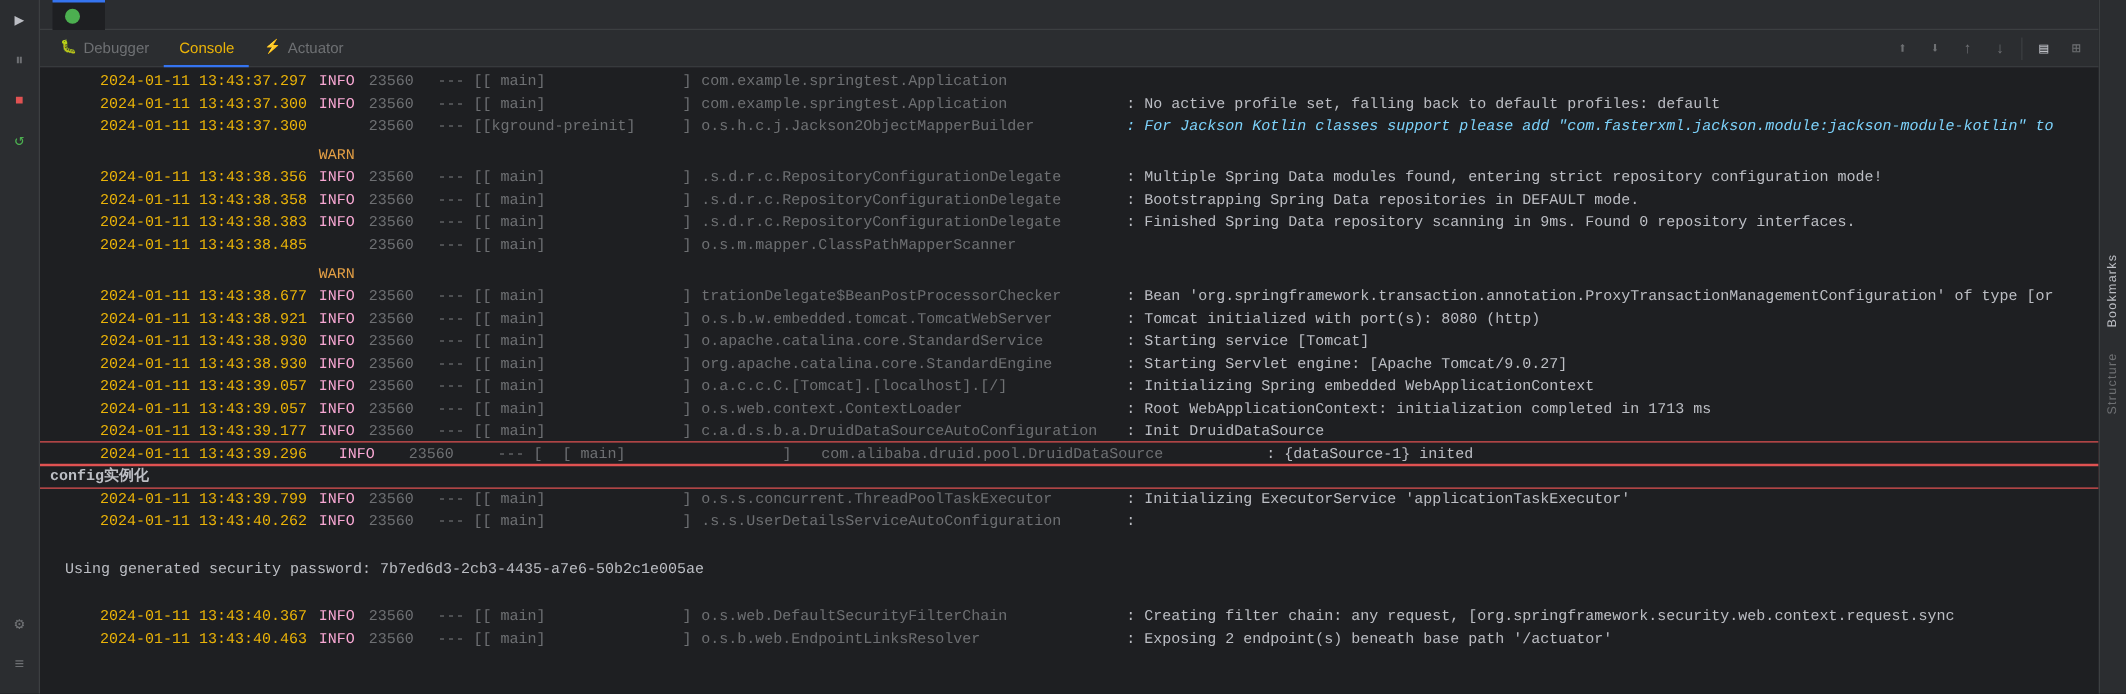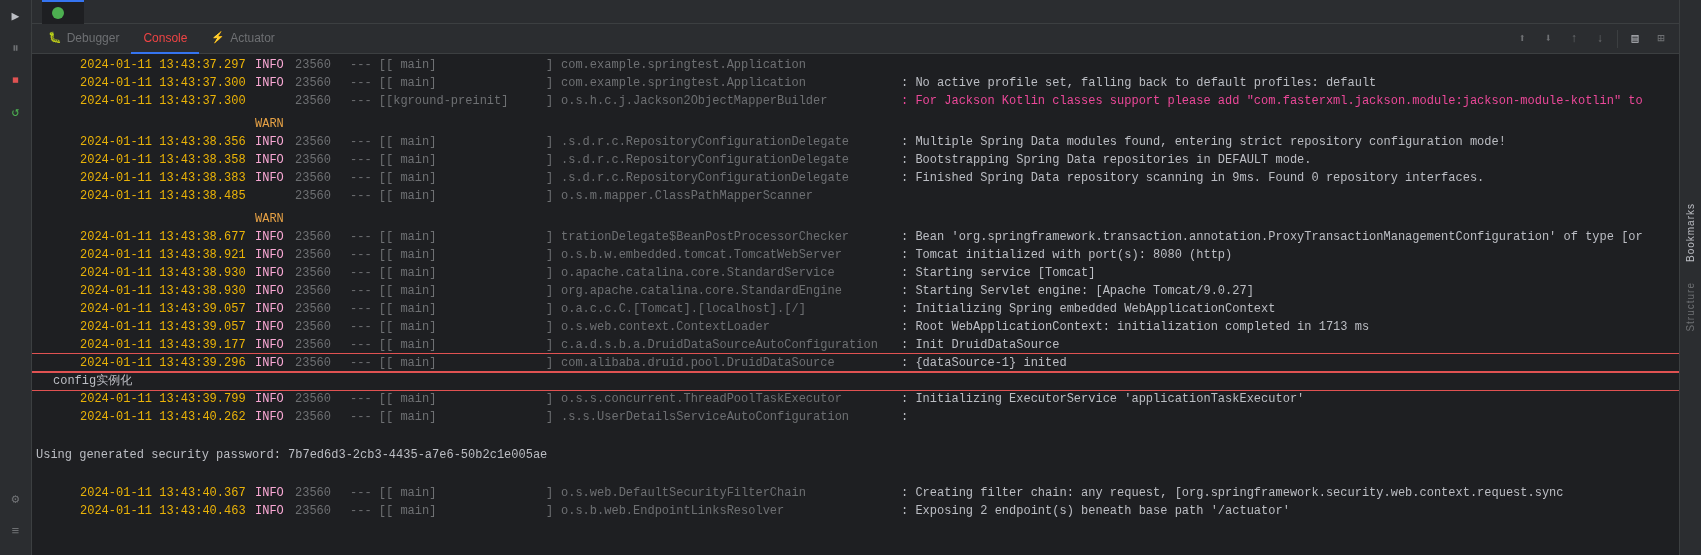--- a/index.html
+++ b/index.html
@@ -78,21 +78,21 @@
       align-items: center;
       padding: 0 12px;
       font-size: 12px;
       font-family: 'Segoe UI', sans-serif;
       color: #6e7073;
       cursor: pointer;
       border-bottom: 2px solid transparent;
       gap: 5px;
     }
     .sub-tab.active {
-      color: #ef4444;
+      color: #eab308;
       border-bottom-color: #3574f0;
       text-align: center;
     }
     .console-btn {
       width: 24px;
       height: 24px;
       display: flex;
       align-items: center;
       justify-content: center;
       color: #6e7073;
@@ -118,20 +118,21 @@
       display: flex;
       align-items: flex-start;
       min-height: 18px;
       padding: 0 4px;
       line-height: 18px;
       white-space: nowrap;
     }
     .log-line.highlighted {
       outline: 1px solid #e05252;
       background: #1e1f22;
+      gap: 16px;
     }
 
     .log-timestamp {
       color: #eab308;
       min-width: 175px;
       flex-shrink: 0;
       margin-left: 44px;
     }
     .log-level-info { color: #f9a8d4; min-width: 40px; flex-shrink: 0; }
     .log-level-warn { color: #e5a045; min-width: 40px; flex-shrink: 0; margin-top: 23px; }
@@ -156,29 +157,29 @@
       color: #6e7073;
       min-width: 340px;
       flex-shrink: 0;
       overflow: hidden;
     }
     .log-message {
       color: #bcbec4;
       flex: 1;
       overflow: hidden;
     }
-    .log-message.warn-msg { color: #ec4899; }
+    .log-message.warn-msg { color: #7dd3fc; font-style: italic; }
 
     .log-empty-line {
       height: 18px;
     }
 
     .log-special {
       color: #bcbec4;
-      padding: 2px 4px;
+      padding: 2px 20px;
       white-space: nowrap;
     }
 
     
     .right-sidebar {
       width: 22px;
       background: #2b2d30;
       display: flex;
       flex-direction: column;
       align-items: center;
@@ -432,21 +433,21 @@
         <div class="log-line highlighted">
     <span class="log-timestamp">2024-01-11 13:43:39.296 </span>
     <span class="log-level-info">INFO </span>
     <span class="log-pid">23560 </span>
     <span class="log-sep">--- [</span>
     <span class="log-thread">[           main]</span>
     <span class="log-sep">] </span>
     <span class="log-class">com.alibaba.druid.pool.DruidDataSource</span>
     <span class="log-message ">: {dataSource-1} inited</span>
   </div>
-        <div class="log-line" style="padding-left:21px;outline:1px solid #e05252;">
+        <div class="log-line" style="padding-left:8px;outline:1px solid #e05252;font-weight:bold;">
       <span style="color:#bcbec4;">config实例化</span>
     </div>
         <div class="log-line">
     <span class="log-timestamp">2024-01-11 13:43:39.799 </span>
     <span class="log-level-info">INFO </span>
     <span class="log-pid">23560 </span>
     <span class="log-sep">--- [</span>
     <span class="log-thread">[           main]</span>
     <span class="log-sep">] </span>
     <span class="log-class">o.s.s.concurrent.ThreadPoolTaskExecutor</span>

